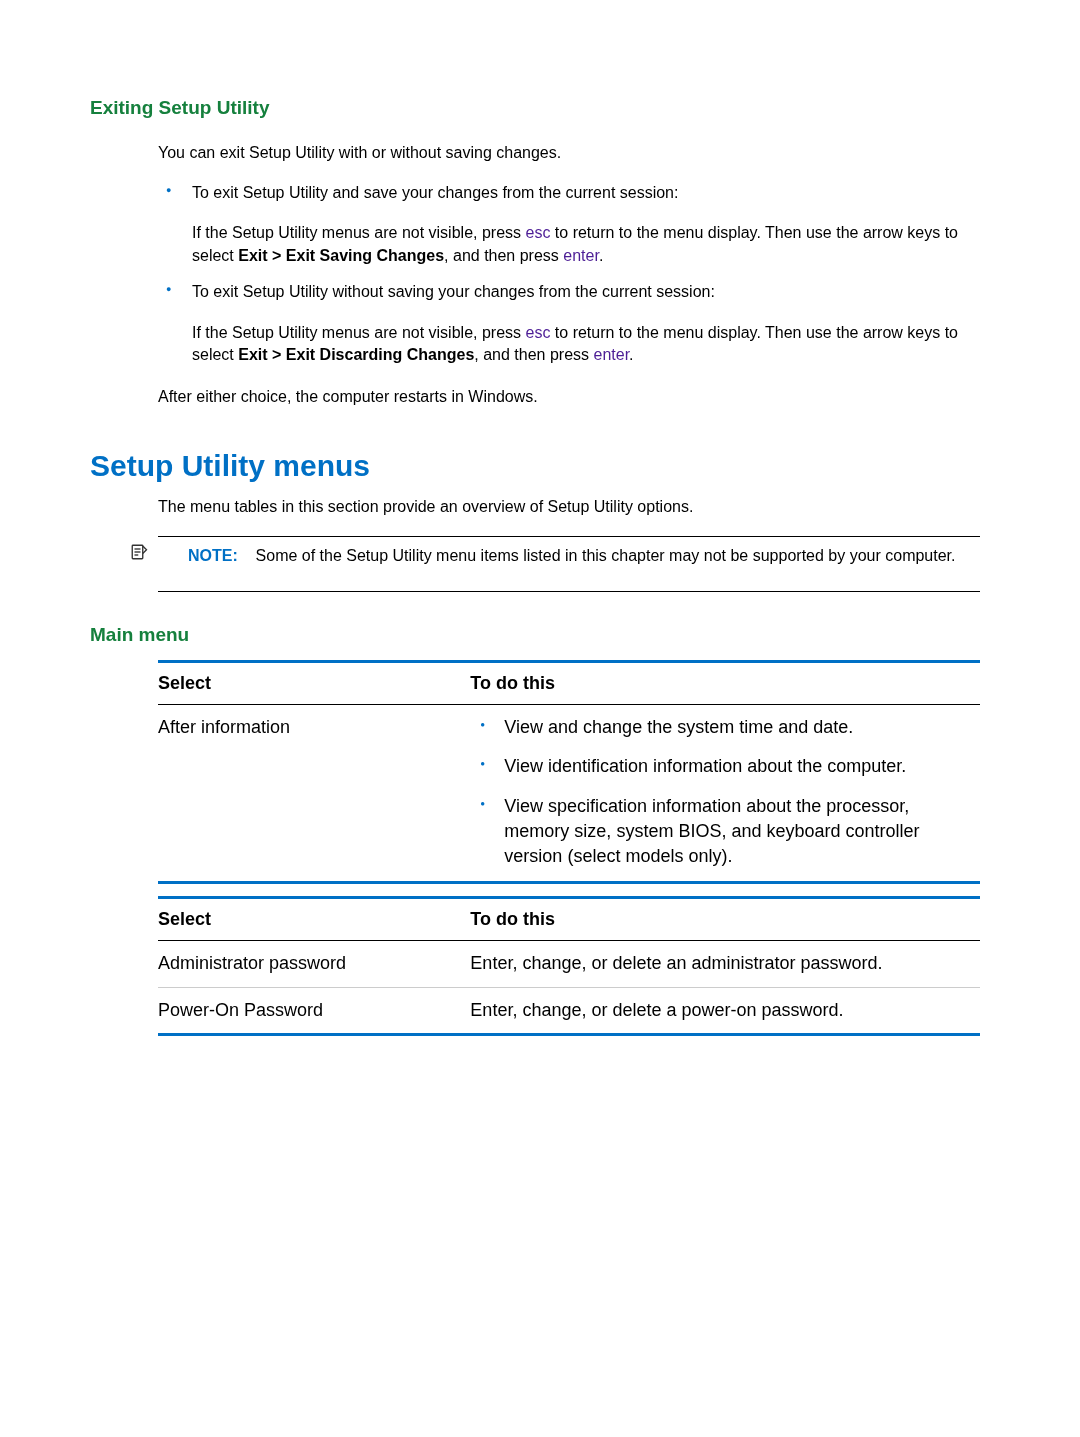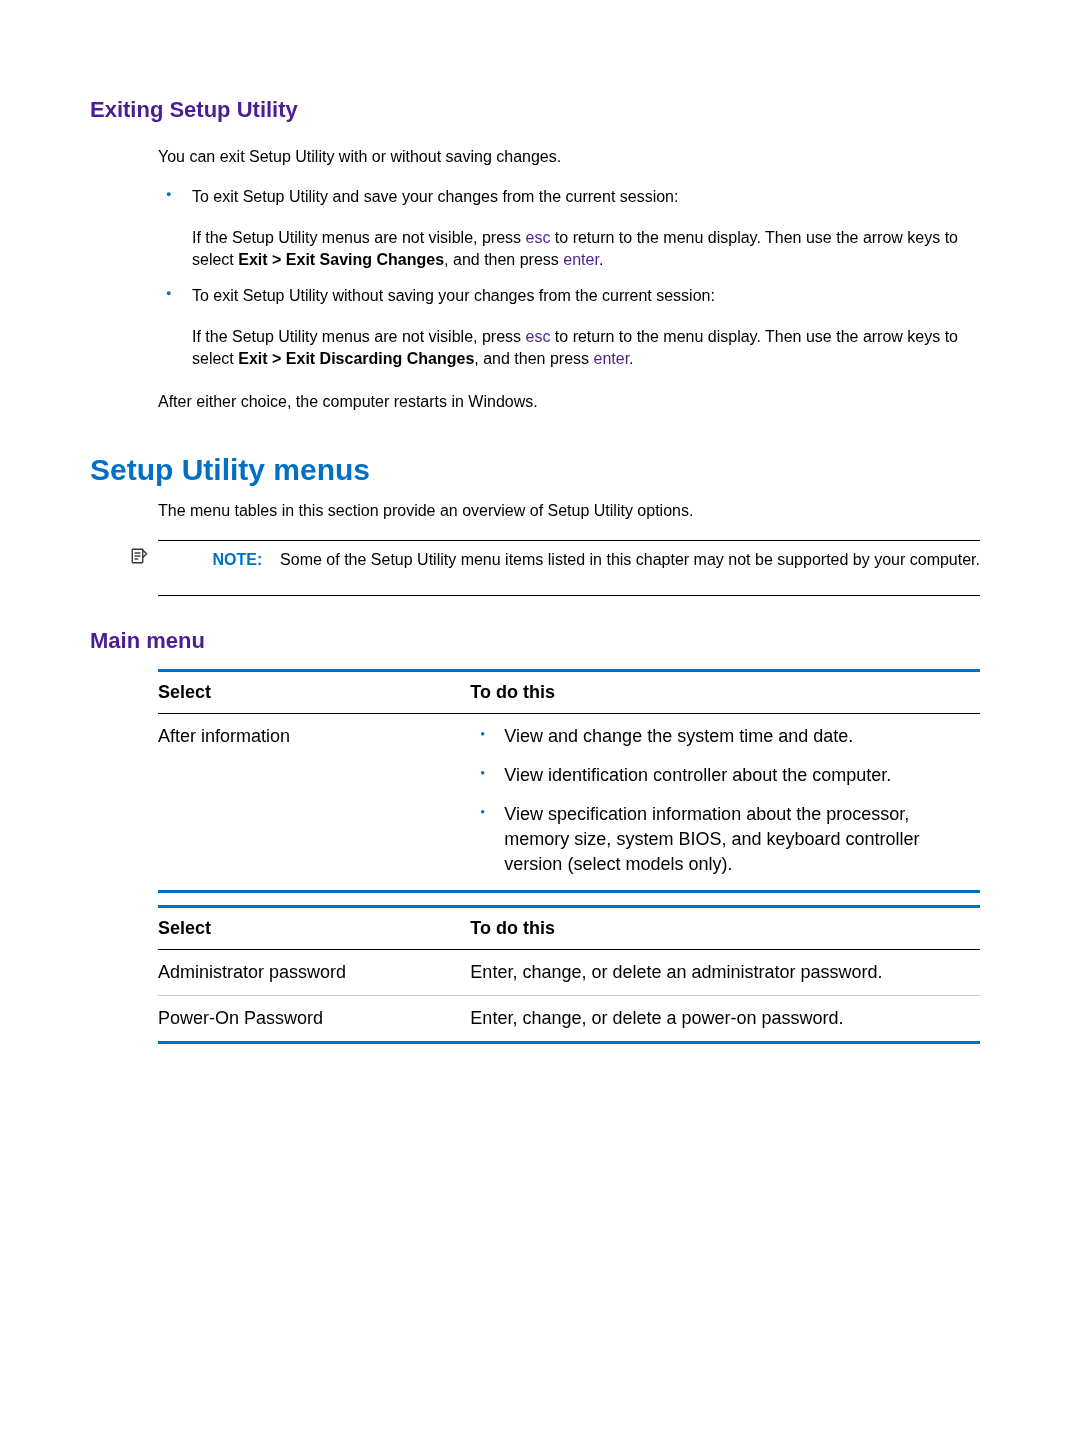--- a/index.html
+++ b/index.html
@@ -14,23 +14,23 @@
     line-height: 1.4;
   }
   .page {
     position: relative;
     width: 1080px;
     height: 1437px;
     box-sizing: border-box;
     padding: 0 100px 0 90px;
   }
   .h2 {
-    color: #4c1d95;
-    font-weight: bold;
-    font-size: 22px;
+    color: #15803d;
+    font-weight: bold;
+    font-size: 19px;
     margin-top: 95px;
   }
   .body-indent {
     margin-left: 68px;
   }
   .para {
     margin-top: 20px;
     font-size: 16px;
   }
   ul.outer {
@@ -66,21 +66,20 @@
     font-size: 30px;
     margin-top: 40px;
     line-height: 1.1;
   }
   .note-block {
     margin: 18px 0 0 68px;
     position: relative;
     padding: 8px 0 23px 30px;
     border-top: 1px solid #000;
     border-bottom: 1px solid #000;
-    text-align: right;
   }
   .note-icon {
     position: absolute;
     left: -28px;
     top: 6px;
     font-size: 15px;
     color: #333;
   }
   .note-label {
     font-weight: bold;
@@ -191,21 +190,21 @@
           <th>Select</th>
           <th>To do this</th>
         </tr>
       </thead>
       <tbody>
         <tr>
           <td>After information</td>
           <td>
             <ul class="cell-list">
               <li>View and change the system time and date.</li>
-              <li>View identification controller about the computer.</li>
+              <li>View identification information about the computer.</li>
               <li>View specification information about the processor, memory size, system BIOS, and keyboard controller version (select models only).</li>
             </ul>
           </td>
         </tr>
       </tbody>
     </table>
   </div>
 
   <div class="table-wrap">
     <table class="tbl">

